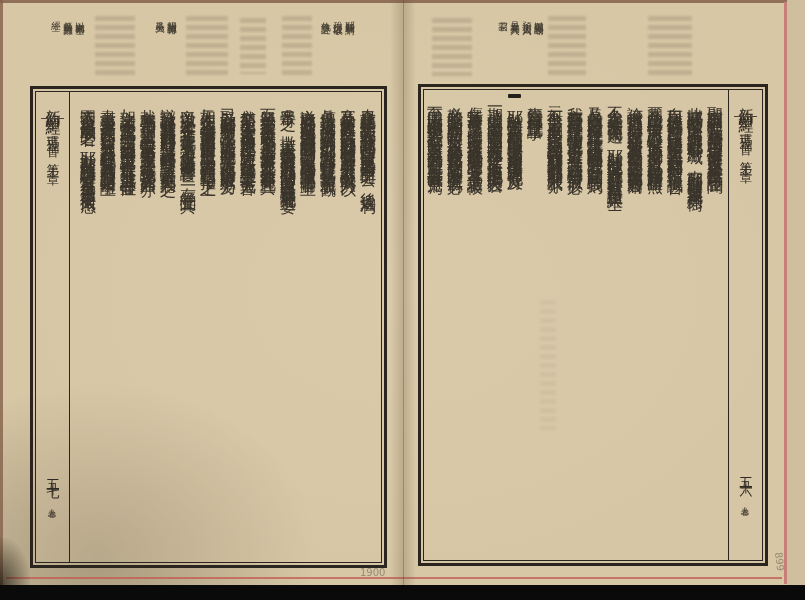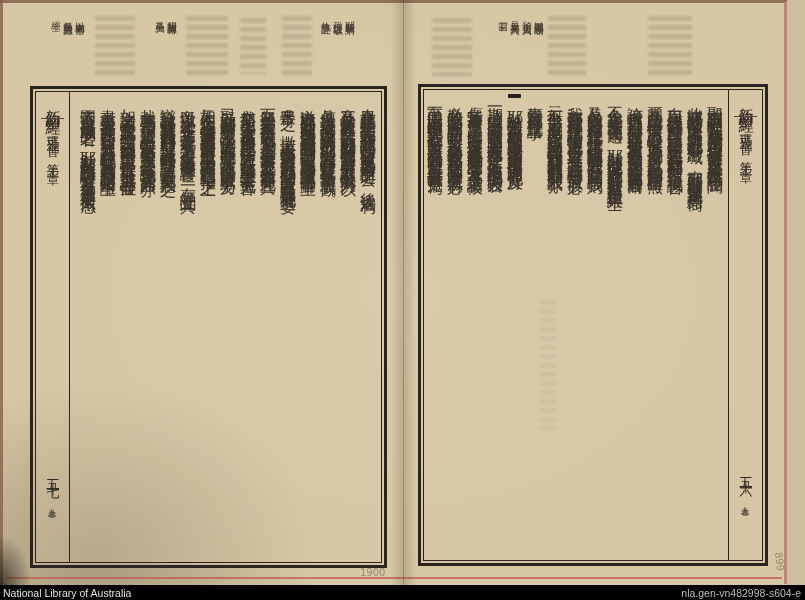--- a/index.html
+++ b/index.html
@@ -163,17 +163,13 @@
           <span class="vtxt h-page">五十六</span>
           <span class="vtxt h-vol">上卷</span>
         </div>
       </div>
     </div>
 
     <span class="pencil" style="left:360px;top:567px;">1900</span>
     <span class="pencil pencil-v" style="left:770px;top:556px;">899</span>
   </div>
 
-  <div class="bar">
-    <span class="l">National Library of Australia</span>
-    <span class="r">nla.gen-vn482998-s604-e</span>
-  </div>
 </div>
 
 </body></html>

